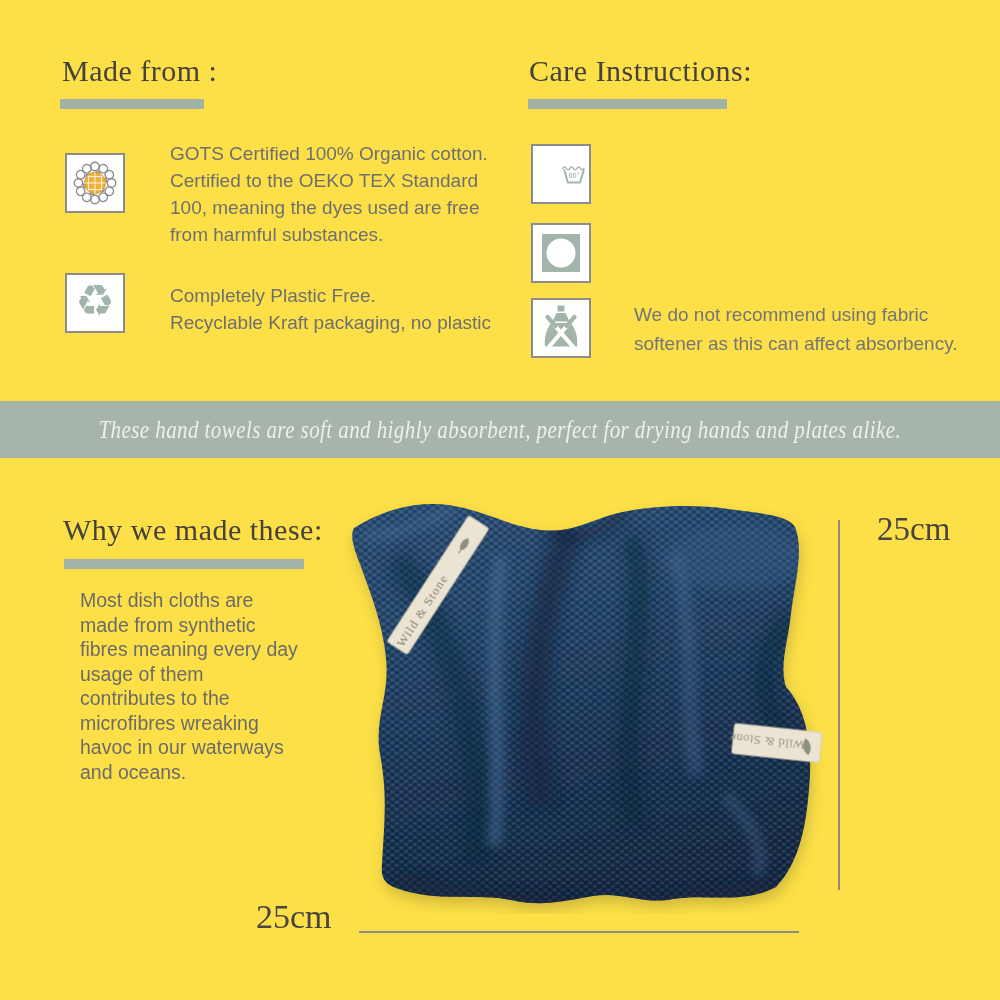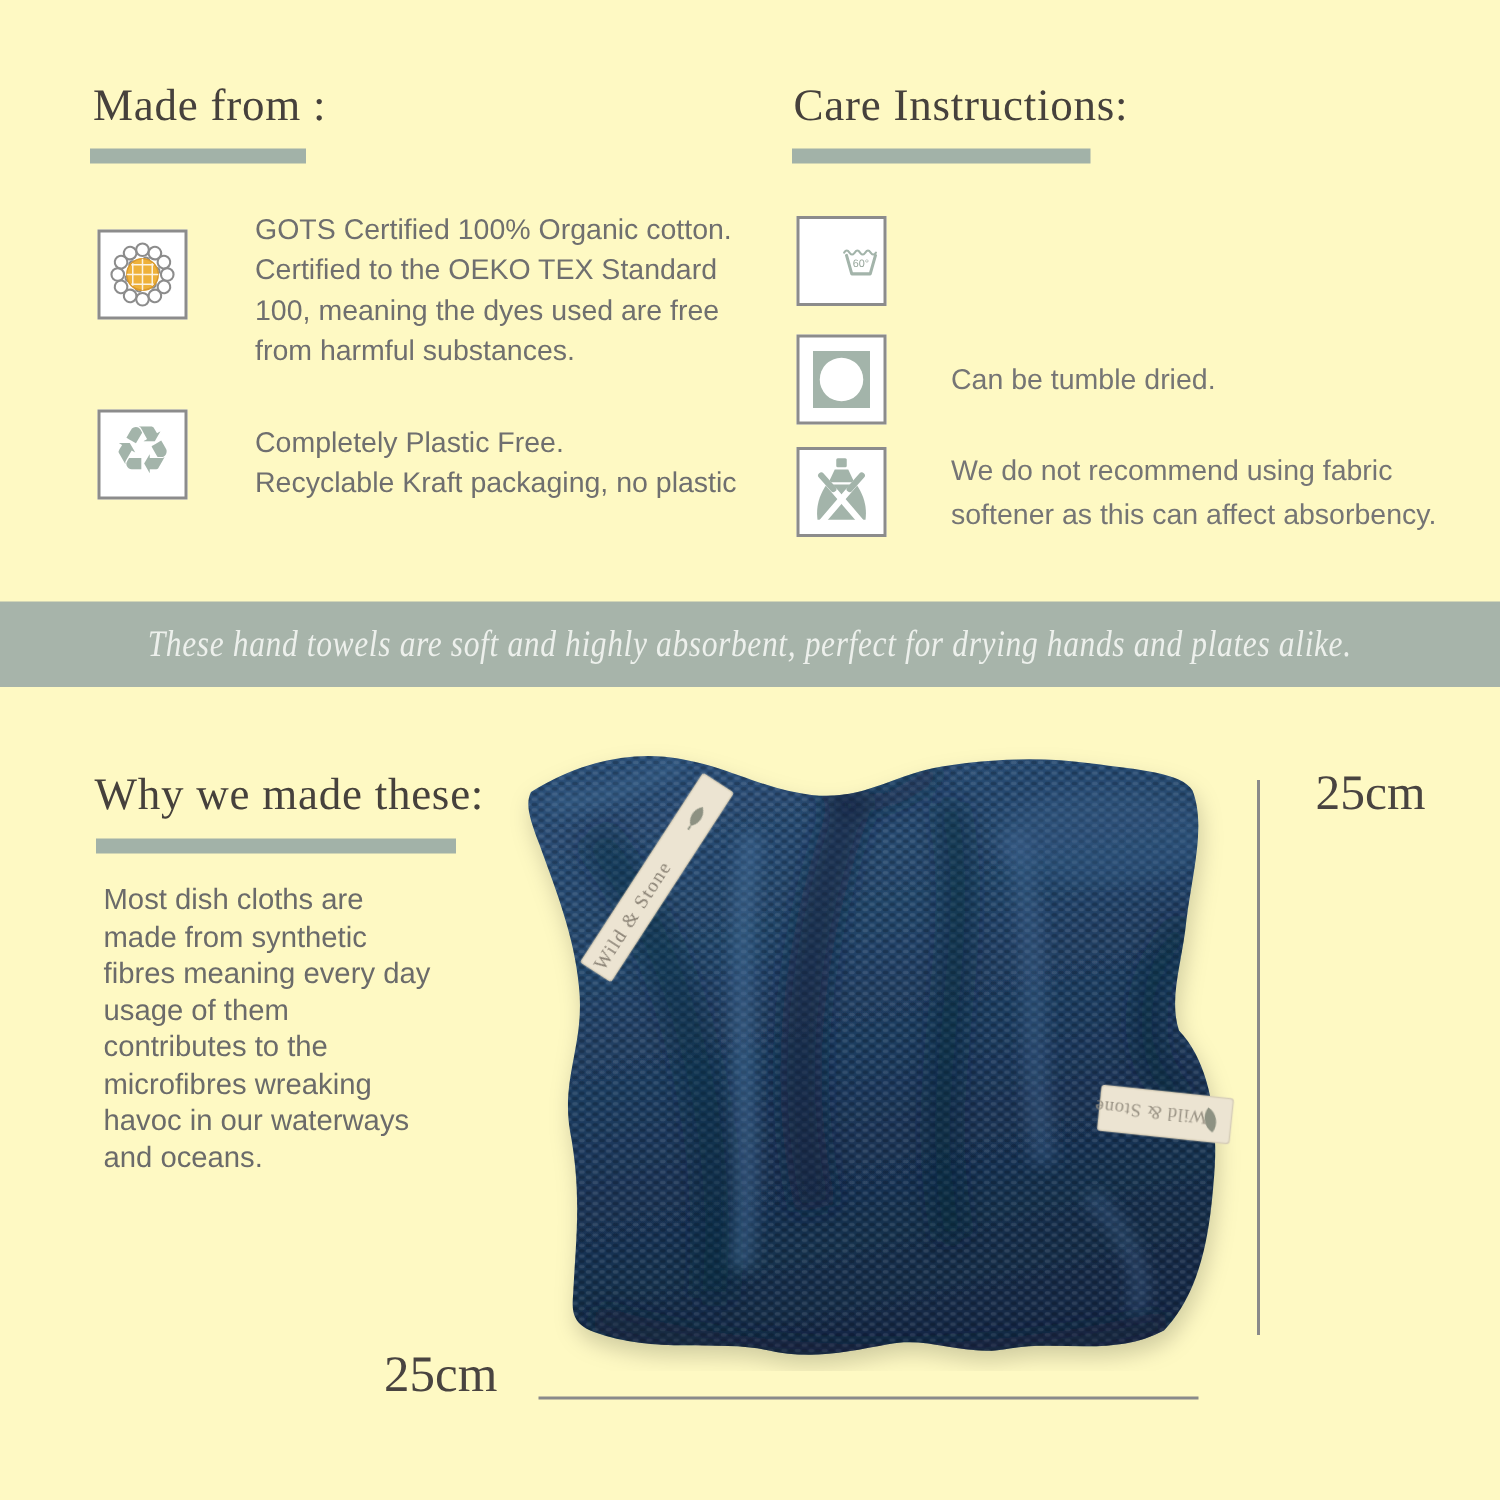--- a/index.html
+++ b/index.html
@@ -1,17 +1,17 @@
 <!DOCTYPE html>
 <html><head>
 <meta charset="utf-8">
 <style>
   html,body{margin:0;padding:0;background:#fff;}
   #canvas{
-    position:relative;width:1000px;height:1000px;background:#fef9c3;overflow:hidden;
+    position:relative;width:1000px;height:1000px;background:#fde047;overflow:hidden;
     font-family:"Liberation Sans","DejaVu Sans",sans-serif;
   }
   .abs{position:absolute;}
   .heading{
     font-family:"Liberation Serif","DejaVu Serif",serif;
     font-size:30px;color:#46413c;letter-spacing:.5px;white-space:nowrap;
   }
   .sagebar{background:#a2b2a8;height:10px;}
   .bodytext{
     font-size:19px;line-height:27px;color:#6f6f6f;white-space:pre-line;
@@ -103,21 +103,20 @@
       <text x="28" y="35.5" text-anchor="middle" font-size="13.5" fill="#97a69b" font-family="Liberation Sans, DejaVu Sans, sans-serif">60°</text>
     </svg>
   </div>
 
   <div class="abs icon-box" style="left:531px;top:223px;">
     <svg width="56" height="56" viewBox="0 0 56 56">
       <rect x="9" y="9" width="38" height="38" fill="#a3b4aa"></rect>
       <circle cx="28" cy="28" r="14.5" fill="#ffffff"></circle>
     </svg>
   </div>
-  <div class="abs caretext" style="left:634px;top:239px;">Can be tumble dried.</div>
 
   <div class="abs icon-box" style="left:531px;top:298px;">
     <svg width="56" height="56" viewBox="0 0 56 56">
       <rect x="24.5" y="5.5" width="7" height="6" rx="1" fill="#a3b4aa"></rect>
       <path d="M23.5,13 h9 l4,8.5 h-17 z" fill="#a3b4aa"></path>
       <path d="M18,23 C12.5,31 11,39 12,46.5 L44,46.5 C45,39 43.5,31 38,23 Z" fill="#a3b4aa"></path>
       <g stroke="#ffffff" stroke-width="4.2" stroke-linecap="round">
         <line x1="14.5" y1="17" x2="41.5" y2="48.5"></line>
         <line x1="41.5" y1="17" x2="14.5" y2="48.5"></line>
       </g>
@@ -129,21 +128,21 @@
   </div>
   <div class="abs caretext" style="left:634px;top:300px;">We do not recommend using fabric
 softener as this can affect absorbency.</div>
 
   <div id="banner" class="abs">
     <span class="banner-inner">These hand towels are soft and highly absorbent, perfect for drying hands and plates alike.</span>
   </div>
 
   <div class="abs heading" style="left:63px;top:513px;">Why we made these:</div>
   <div class="abs sagebar" style="left:64px;top:559px;width:240px;"></div>
-  <div class="abs" style="left:69px;top:588px;width:280px;">
+  <div class="abs" style="left:80px;top:588px;width:280px;">
     <div class="whytext">Most dish cloths are
 made from synthetic
 fibres meaning every day
 usage of them
 contributes to the
 microfibres wreaking
 havoc in our waterways
 and oceans.</div>
   </div>
 

